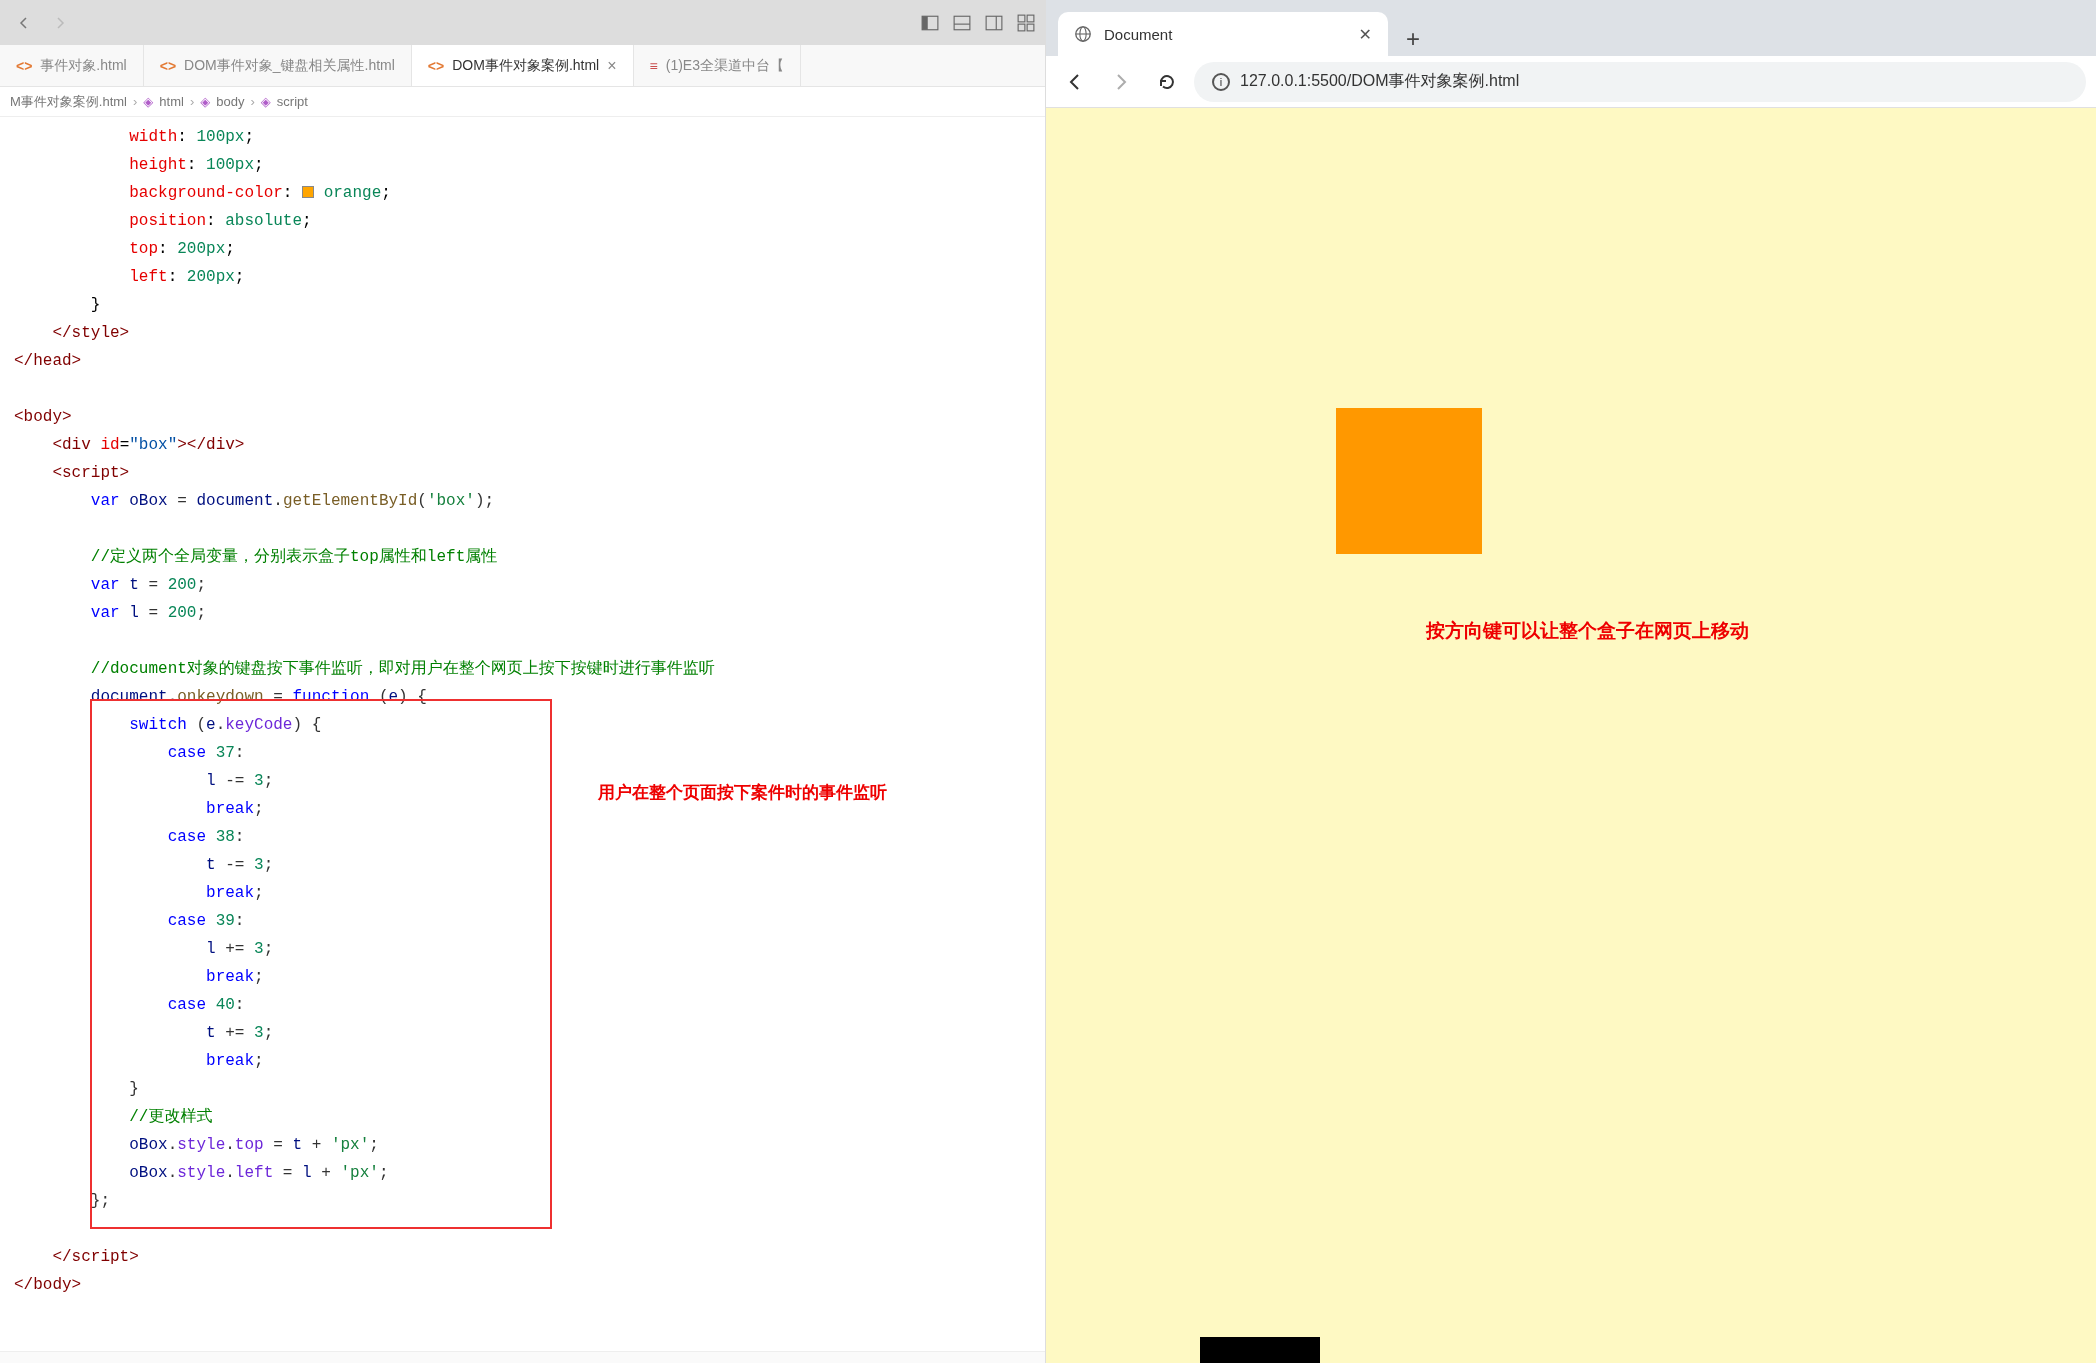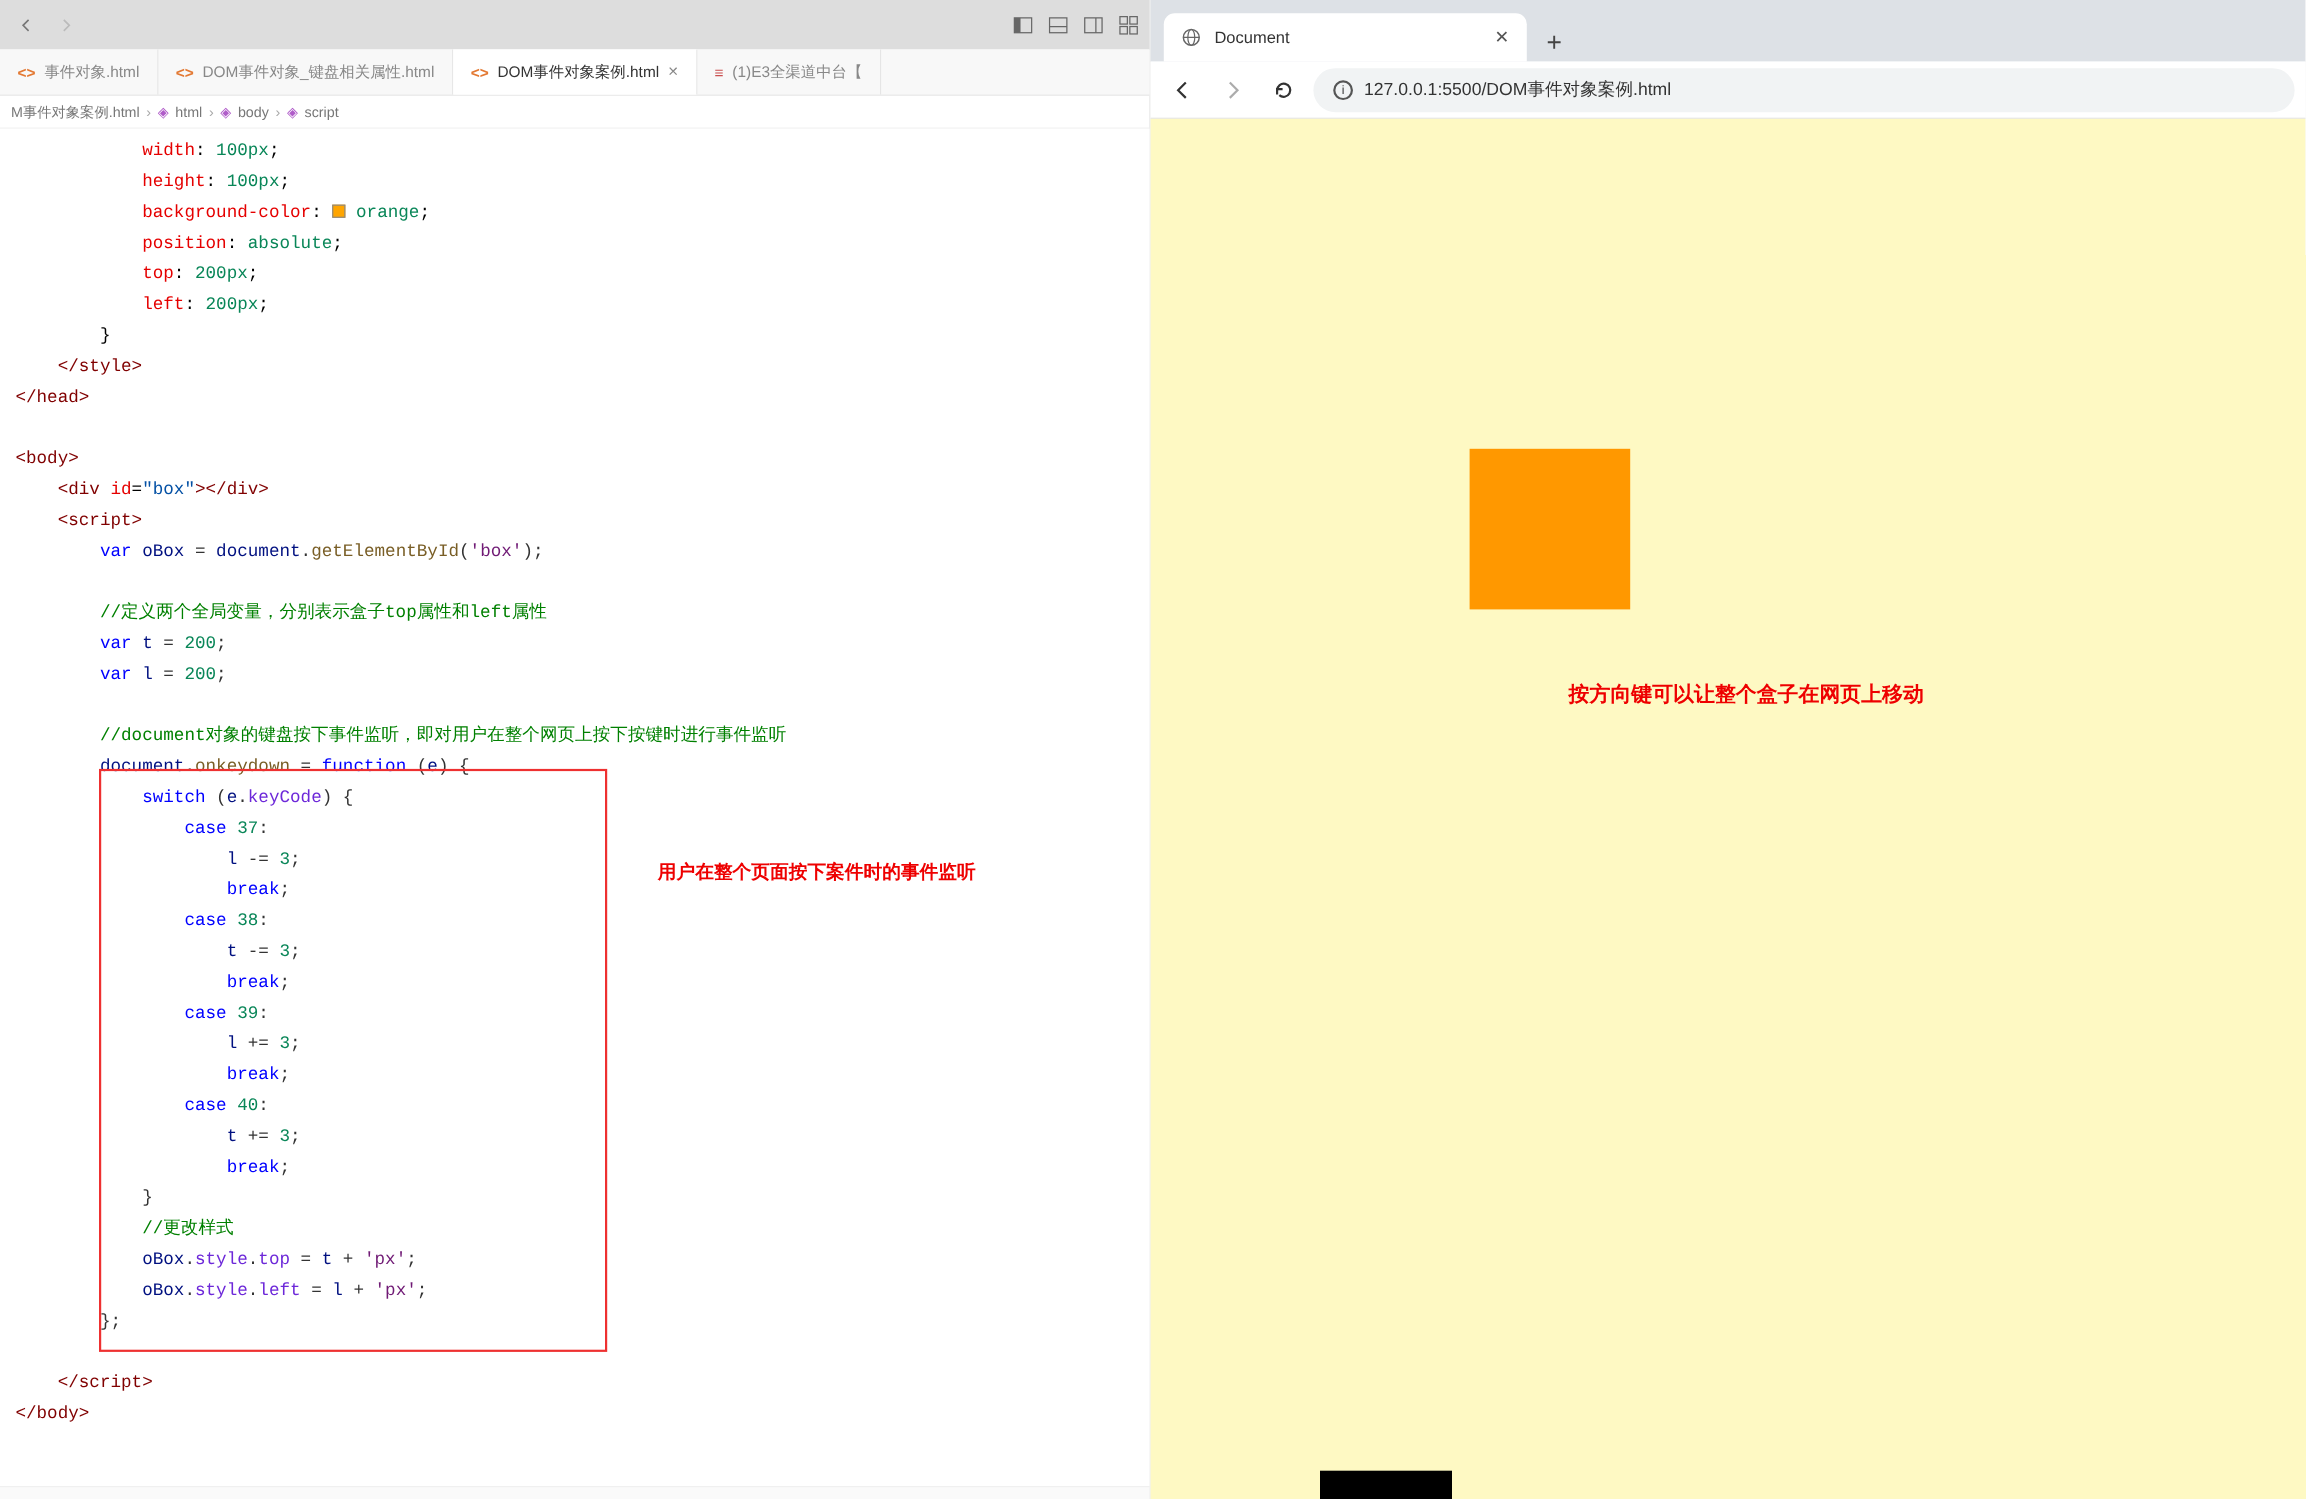--- a/index.html
+++ b/index.html
@@ -40,21 +40,21 @@
 .code-wrap { flex: 1; overflow: auto; background: #fff; position: relative; }
 .code { font-family: Consolas, "Courier New", monospace; font-size: 16px; line-height: 28px; padding: 6px 10px 20px 14px; white-space: pre; color: #333; }
 .tk-tag    { color: #800000; }
 .tk-attr   { color: #e50000; }
 .tk-val    { color: #0451a5; }
 .tk-num    { color: #098658; }
 .tk-kw     { color: #0000ff; }
 .tk-kw2    { color: #0000ff; }
 .tk-var    { color: #001080; }
 .tk-func   { color: #795e26; }
-.tk-str    { color: #701a75; }
+.tk-str    { color: #15803d; }
 .tk-cmt    { color: #008000; }
 .tk-punc   { color: #000; }
 .tk-propjs { color: #6d28d9; }
 .tk-css    { color: #e50000; }
 .swatch { display: inline-block; width: 12px; height: 12px; border: 1px solid #888; vertical-align: -1px; }
 .highlight-box { position: absolute; border: 2px solid #ee3030; pointer-events: none; }
 .annot { position: absolute; color: #ee0000; font-weight: bold; font-size: 17px; font-family: "Microsoft YaHei", sans-serif; }
 
 
 .scroll-bottom { height: 12px; background: #fafafa; border-top: 1px solid #eee; }

